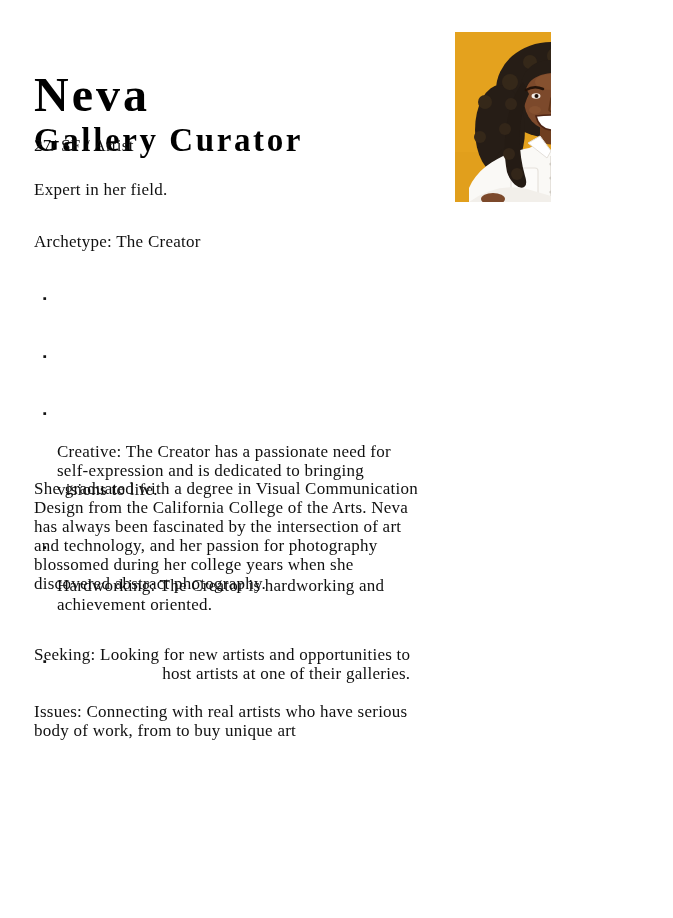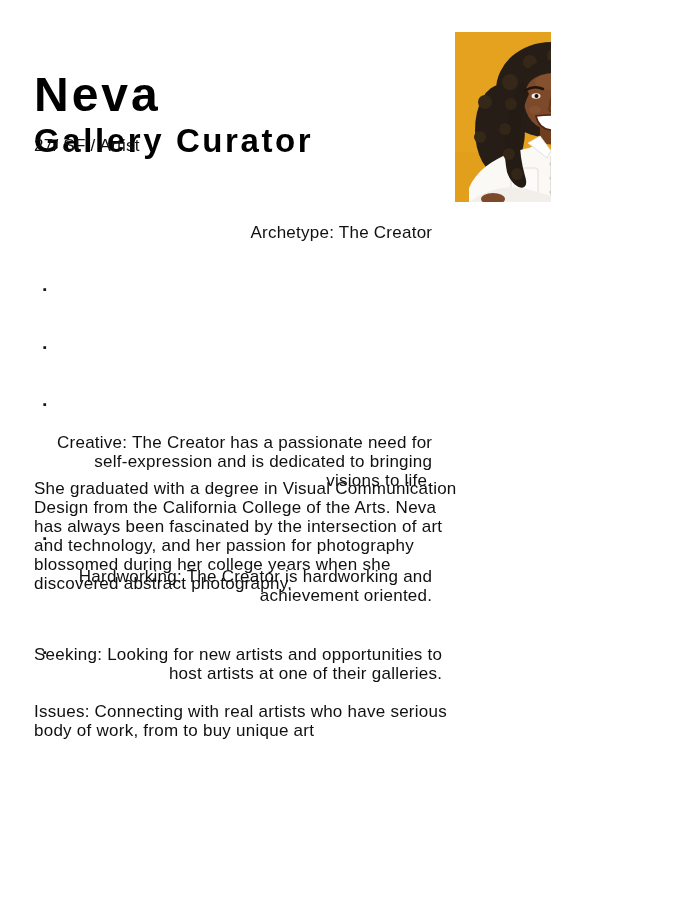--- a/index.html
+++ b/index.html
@@ -6,21 +6,21 @@
   html, body {
     margin: 0;
     padding: 0;
     background: #ffffff;
   }
   .page {
     position: relative;
     width: 551px;
     height: 918px;
     background: #ffffff;
-    font-family: Liberation Sans, sans-serif;
+    font-family: Liberation Serif, serif;
     color: #101010;
     overflow: hidden;
   }
   .txt {
     position: absolute;
     left: 34px;
     font-size: 17px;
     line-height: 19.1px;
     letter-spacing: 0.25px;
     white-space: pre-line;
@@ -43,21 +43,21 @@
     top: 97px;
     font-size: 33px;
     line-height: 1;
     font-weight: bold;
     letter-spacing: 2.6px;
     color: #000000;
     white-space: nowrap;
   }
   .meta    { top: 136px; }
   .tagline { top: 180px; }
-  .archetype-block { top: 204px; text-align: right; }
+  .archetype-block { top: 213px; }
   .bio       { top: 479px; }
   .seeking   { top: 645px; text-align: right; }
   .issues    { top: 702px; }
   .struggles { top: 756px; }
 
   .archetype-heading {
     margin: 0;
     font-size: 17px;
     line-height: 19.1px;
     letter-spacing: 0.25px;
@@ -170,20 +170,21 @@
       <path d="M14,170 Q42,150 72,157 L96,164 L96,170 Z" fill="#F2EFEA"></path>
       <path d="M168,170 Q140,152 112,159 L96,165 L96,170 Z" fill="#F2EFEA"></path>
       <ellipse cx="38" cy="167" rx="12" ry="6" fill="#7C492B"></ellipse>
     </svg>
   </div>
 
   <h1 class="name">Neva</h1>
   <h2 class="role">Gallery Curator</h2>
 
   <div class="txt meta">27/ SF / Artist</div>
+  <div class="txt tagline">Expert in her field.</div>
 
   <div class="txt archetype-block">
     <p class="archetype-heading">Archetype: The Creator</p>
     <ul class="bullets">
       <li>
         <span class="marker">▪</span>
       </li>
       <li>
         <span class="marker">▪</span>
       </li>

